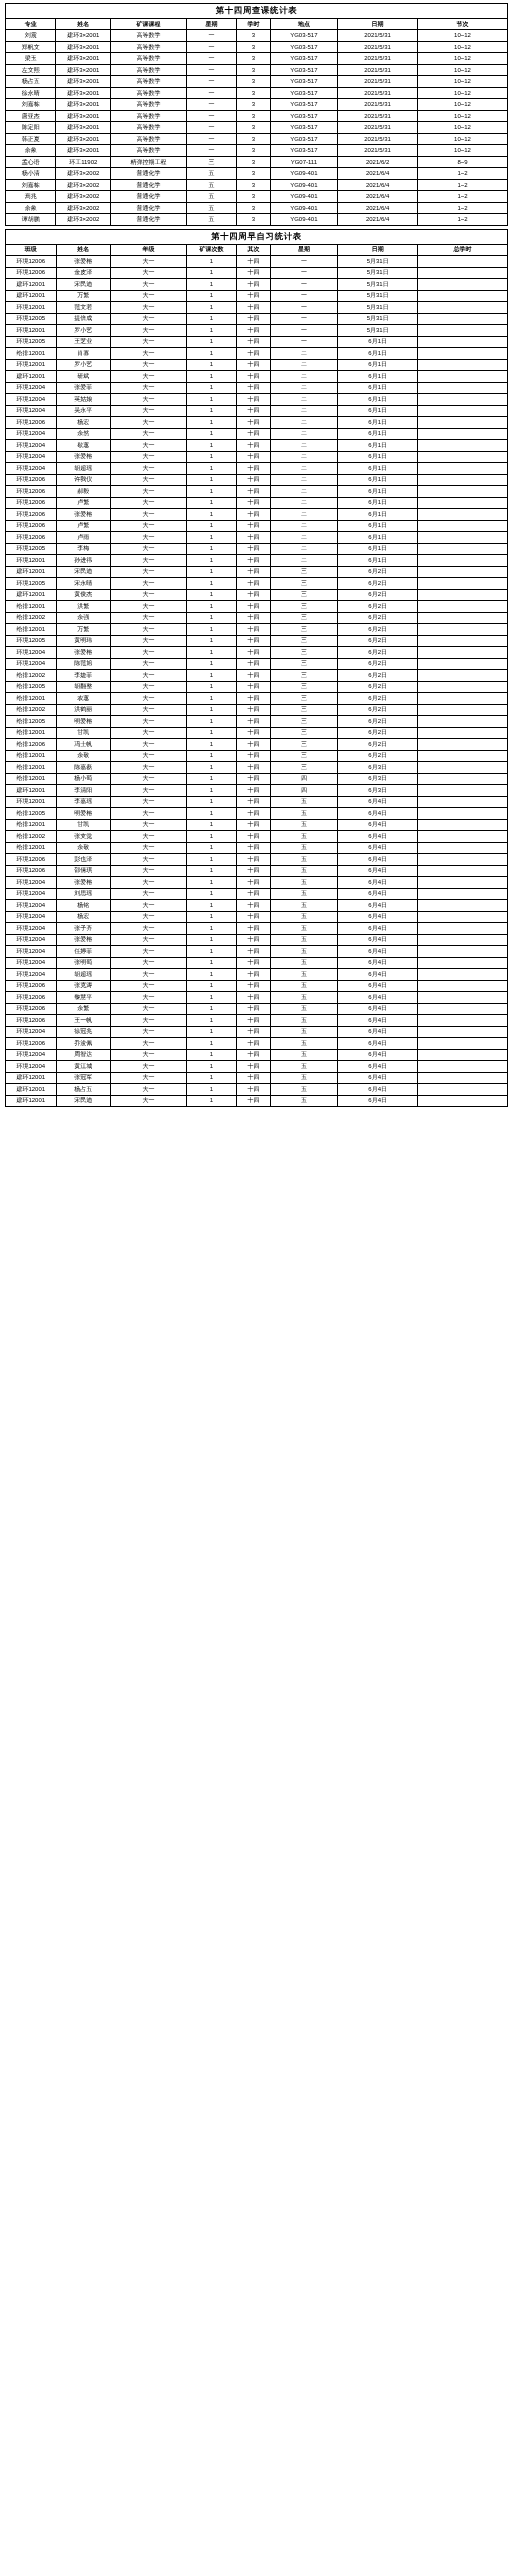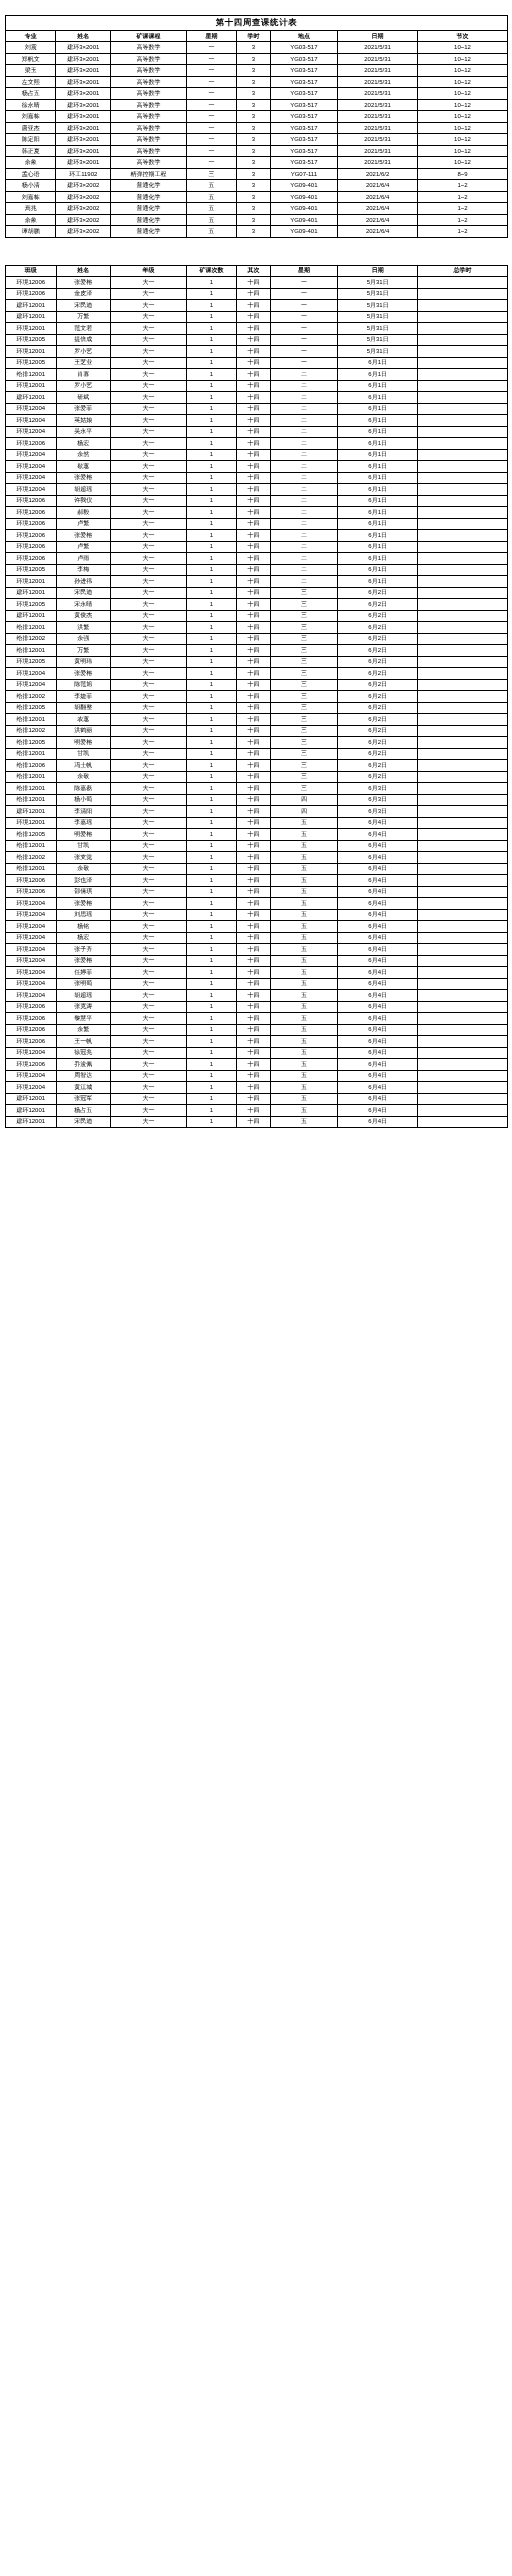--- a/index.html
+++ b/index.html
@@ -1,18 +1,18 @@
 <!DOCTYPE html>
 <html style="font-size:11px"><head>
 <meta charset="utf-8">
 <style>
   html,body{margin:0;padding:0;background:#fff;}
   body{width:513px;font-family:"Liberation Sans","DejaVu Sans",sans-serif;color:#000;}
   .page{width:513px;padding:2.8px 0 7px 0;box-sizing:border-box;}
-  table{border-collapse:collapse;width:503px;margin:12px auto;table-layout:fixed;}
+  table{border-collapse:collapse;width:503px;margin:0 auto;table-layout:fixed;}
   td,th{border:0.7px solid #000;font-size:6px;text-align:center;vertical-align:middle;height:10.5px;line-height:9px;padding:0 0.7px;overflow:hidden;white-space:nowrap;}
   .title-cell{font-size:8.4px;font-weight:bold;height:14px;letter-spacing:0.7px;}
   .hdr td{font-weight:bold;font-size:6px;}
 </style>
 </head>
 <body>
 
 <div class="page">
 
   <table>
@@ -220,20 +220,23 @@
       <col style="width:50px">
         <col style="width:54px">
         <col style="width:75px">
       <col style="width:50px">
         <col style="width:33px">
         <col style="width:67px">
       <col style="width:79px">
         <col style="width:89px">
     </colgroup>
     <tbody>
+      <tr>
+        <td class="title-cell" colspan="8">第十四周早自习统计表</td>
+      </tr>
       <tr class="hdr">
         <td>班级</td>
         <td>姓名</td>
         <td>年级</td>
         <td>矿课次数</td>
         <td>其次</td>
         <td>星期</td>
         <td>日期</td>
         <td>总学时</td>
       </tr>

